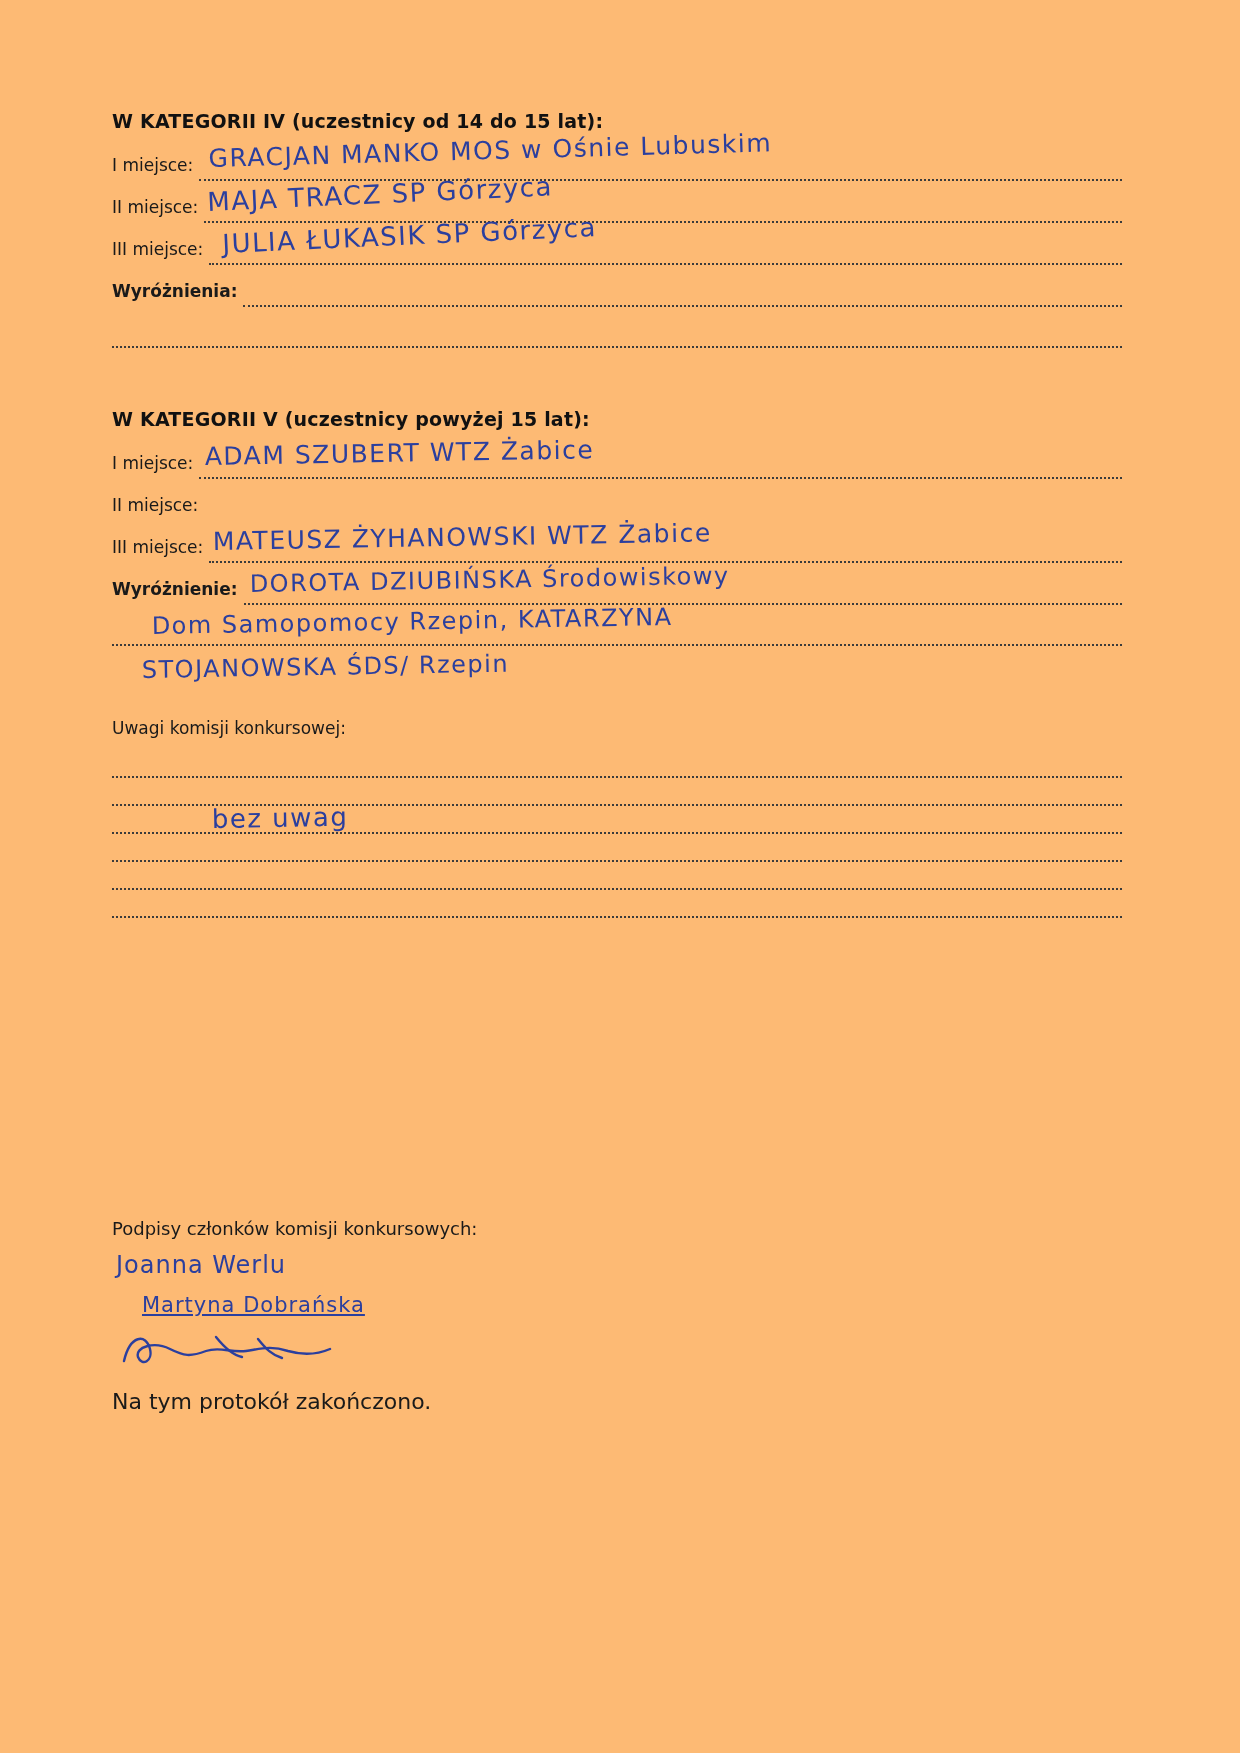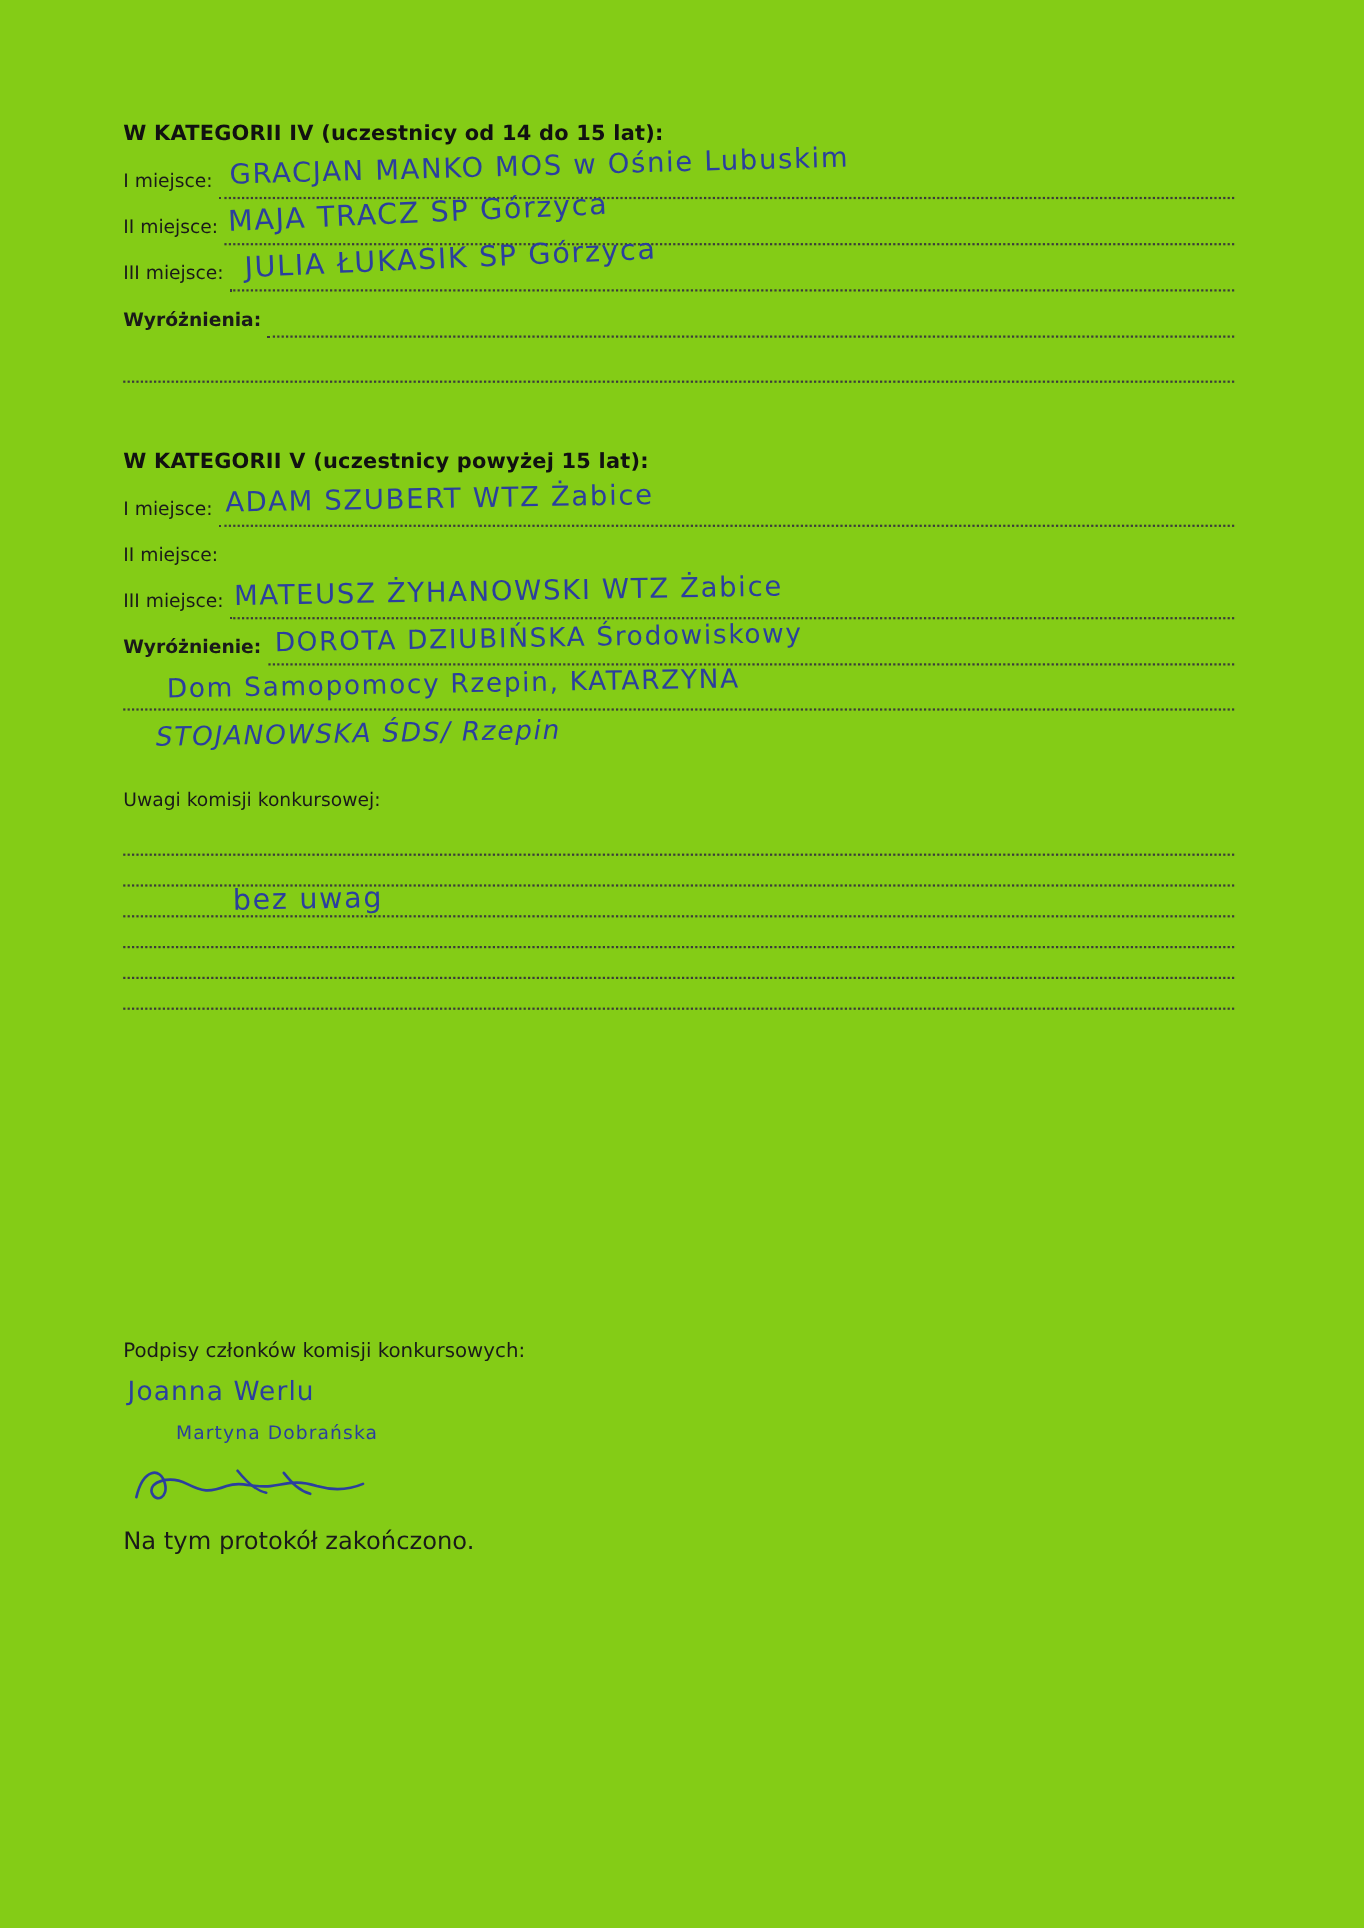--- a/index.html
+++ b/index.html
@@ -11,21 +11,21 @@
     width: 1240px;
     height: 1753px;
     position: relative;
     font-family: "DejaVu Sans", sans-serif;
     color: #1a1a1a;
     overflow: hidden;
   }
   .page {
     position: absolute;
     inset: 0;
-    background: #84cc16;
+    background: #fdba74;
   }
   .content {
     position: absolute;
     left: 112px;
     top: 110px;
     width: 1010px;
   }
 
   
   .section-title {
@@ -189,21 +189,21 @@
         <span class="hw slant3" style="left:6px; bottom:5px; font-size:24px;">DOROTA DZIUBIŃSKA  Środowiskowy</span>
       </span>
     </div>
 
     <div class="fullrow">
       <span class="dots">
         <span class="hw slant3" style="left:40px; bottom:4px; font-size:24px;">Dom Samopomocy   Rzepin, KATARZYNA</span>
       </span>
     </div>
 
-    <div class="fullrow" style="height:46px;font-style:italic;">
+    <div class="fullrow" style="height:46px;">
       <span class="hw slant3" style="left:30px; top:2px; font-size:24px; position:absolute;">STOJANOWSKA ŚDS/ Rzepin</span>
     </div>
 
     <div class="spacer-sm"></div>
 
     <p class="remarks-title">Uwagi komisji konkursowej:</p>
 
     <div class="lines">
       <div class="line"></div>
       <div class="line"></div>
@@ -214,21 +214,21 @@
       <div class="line"></div>
       <div class="line"></div>
     </div>
 
     <div style="height:300px;"></div>
 
     <p class="sig-title">Podpisy członków komisji konkursowych:</p>
 
     <div class="sig-area">
       <span class="sig slant2" style="left:4px; top:6px; font-size:24px;">Joanna Werlu</span>
-      <span class="sig slant3" style="left:48px; top:48px; font-size:17px;">Martyna Dobrańska</span>
+      <span class="sig slant3" style="left:30px; top:48px; font-size:21px;text-decoration:underline;">Martyna Dobrańska</span>
       <span class="sig" style="left:8px; top:82px;">
         <svg width="230" height="44" viewBox="0 0 230 44" fill="none" stroke="#2b3f9e" stroke-width="2.4" stroke-linecap="round">
           <path d="M4 34 C10 8, 26 6, 30 22 C33 34, 22 40, 18 30 C15 20, 34 14, 50 22 C64 29, 70 30, 86 24 C100 19, 110 26, 126 24 C140 22, 150 18, 168 24 C182 28, 196 28, 210 22"></path>
           <path d="M96 10 C104 20, 112 28, 122 30"></path>
           <path d="M138 12 C146 22, 152 28, 162 31"></path>
         </svg>
       </span>
     </div>
 
     <p class="closing">Na tym protokół zakończono.</p>

